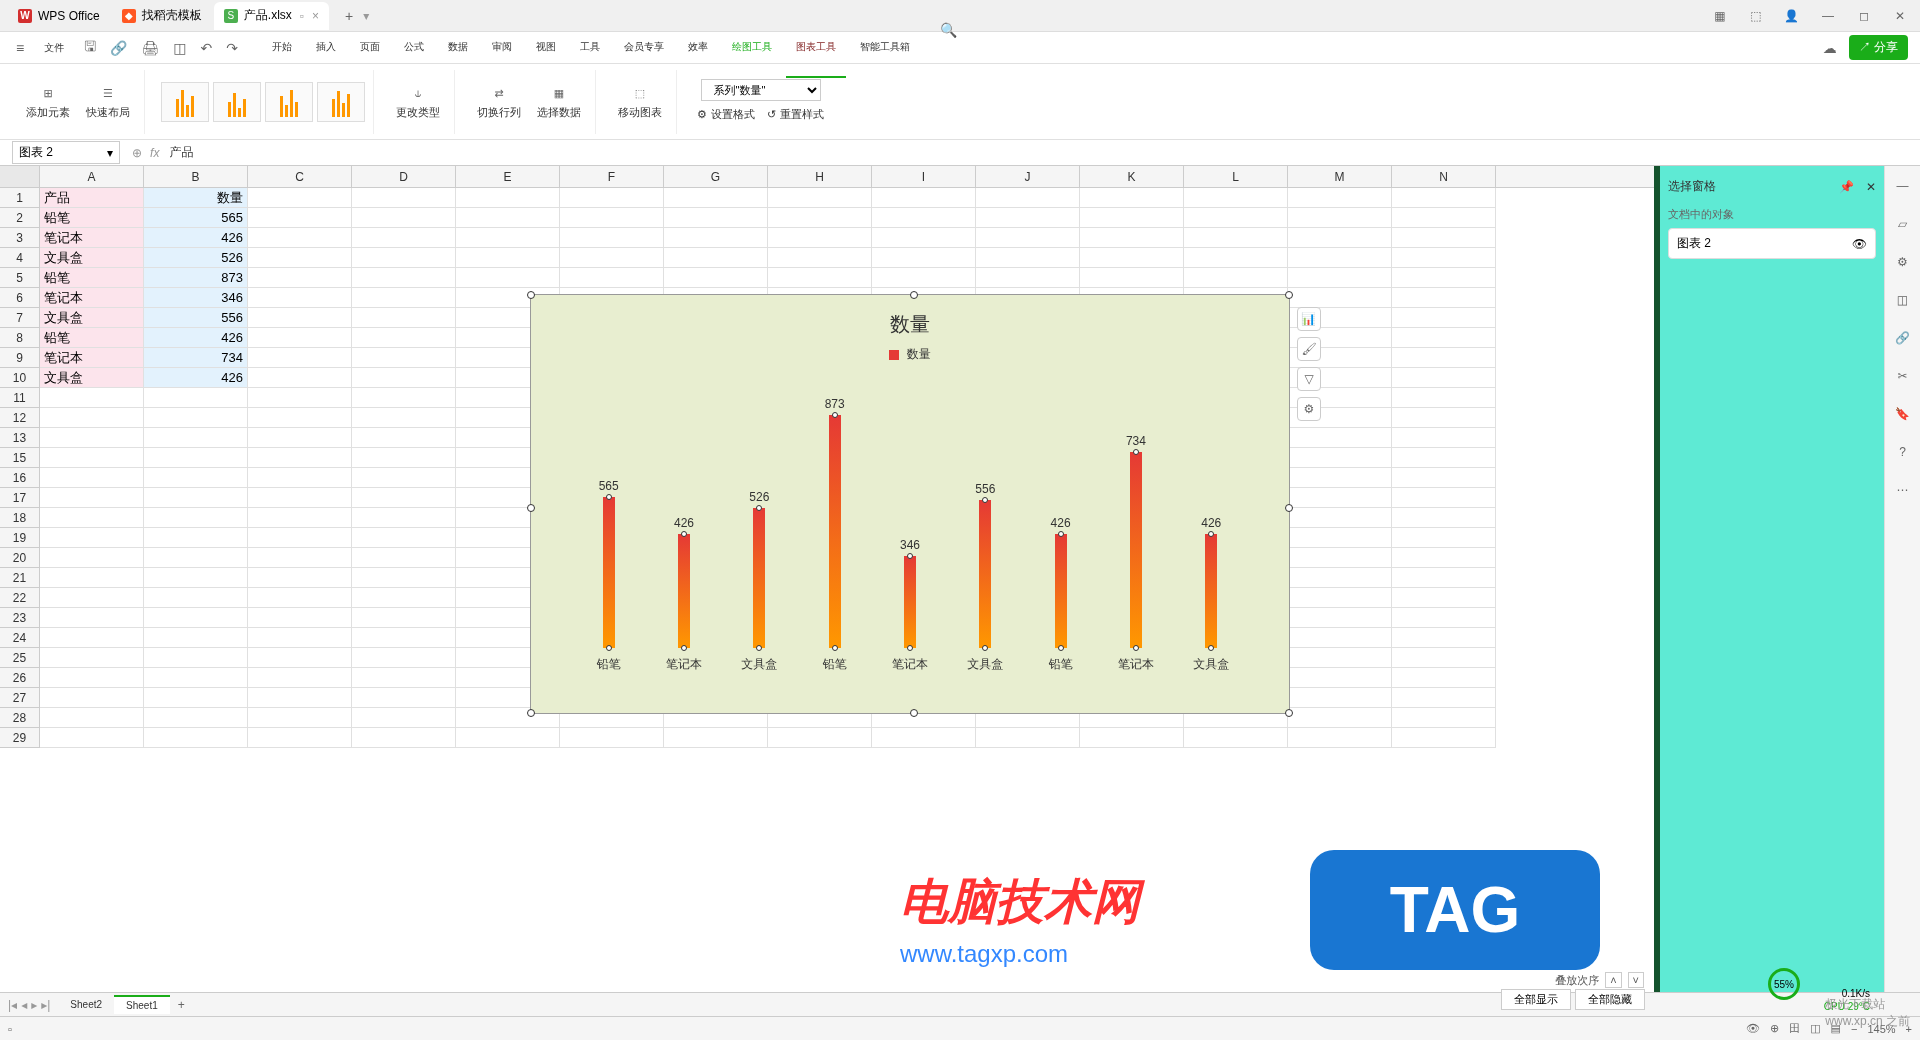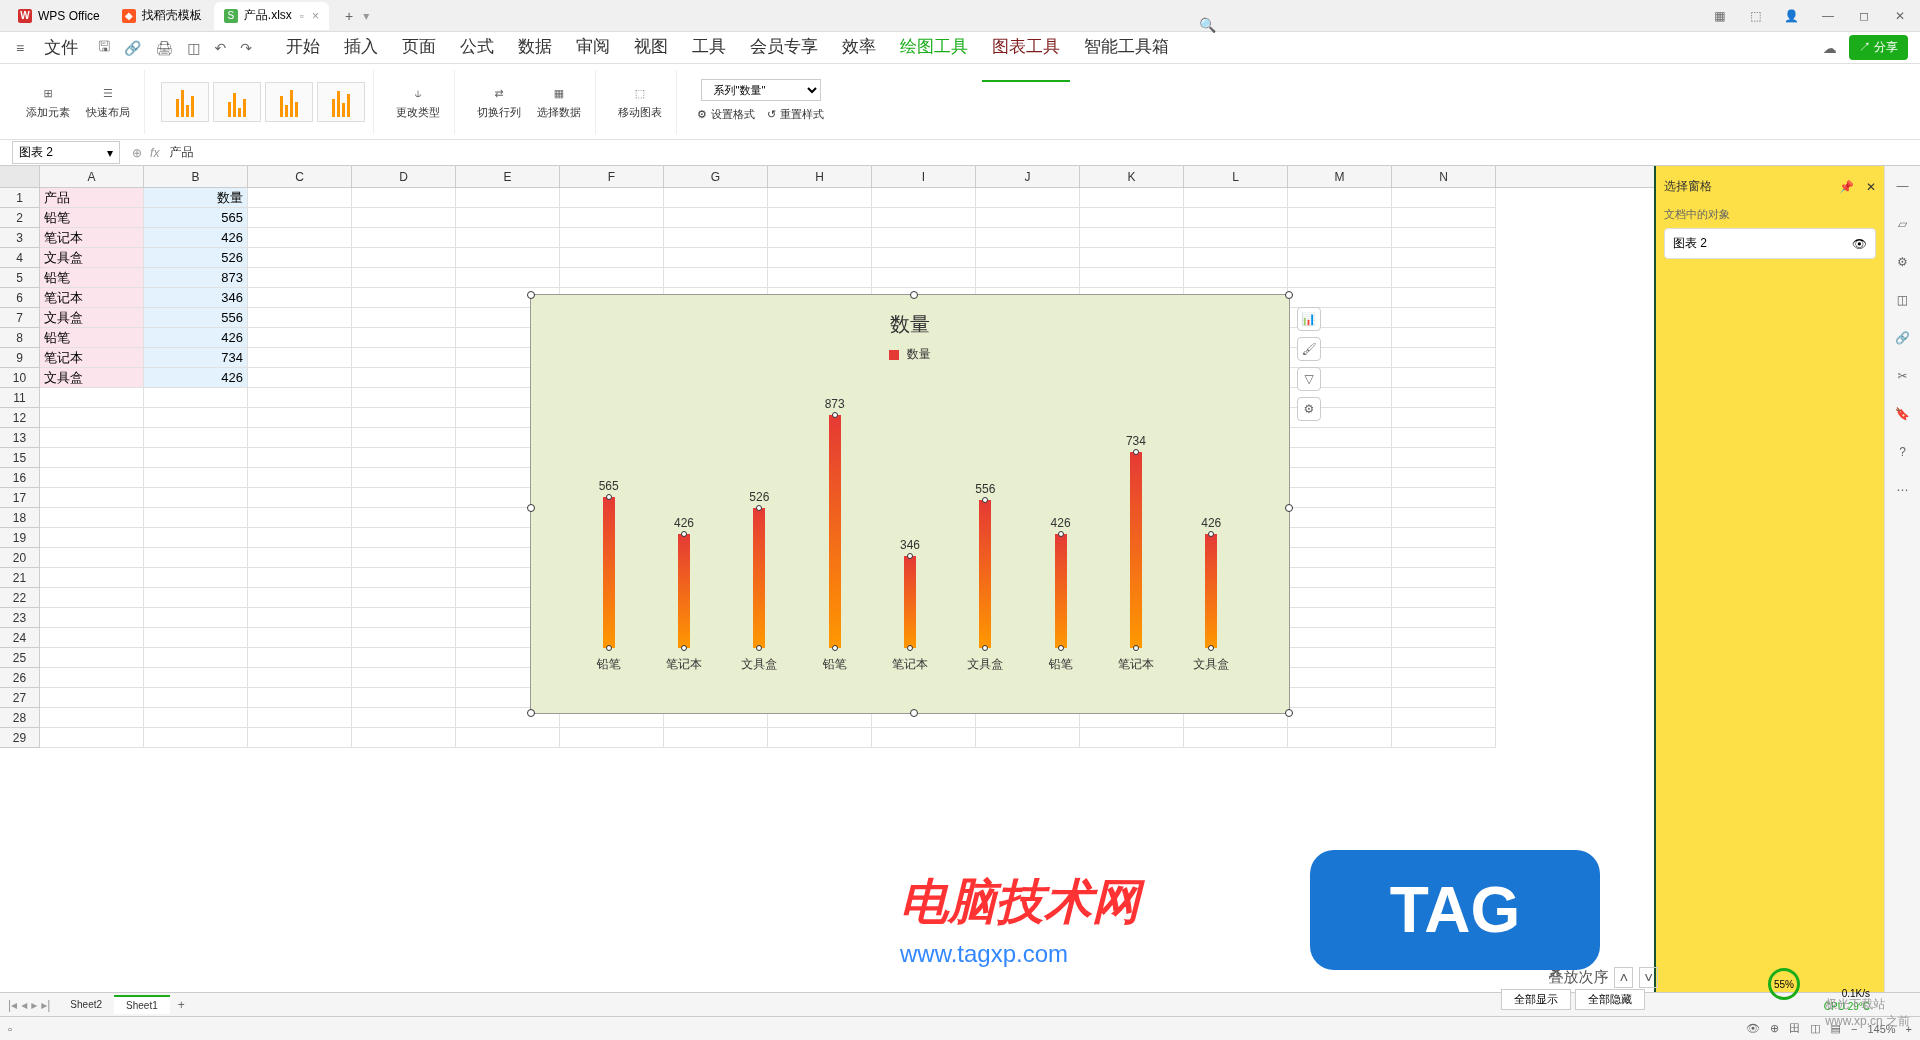--- a/index.html
+++ b/index.html
@@ -16,21 +16,21 @@
 .tab-close { margin-left: 8px; color: #999; cursor: pointer; }
 .tab-add { margin-left: 8px; color: #666; font-size: 14px; padding: 2px 6px; }
 .titlebar-right { margin-left: auto; display: flex; gap: 12px; align-items: center; color: #666; }
 .win-btn { width: 24px; height: 24px; display: flex; align-items: center; justify-content: center; cursor: pointer; }
 
 
 .menubar { height: 32px; background: #fff; display: flex; align-items: center; padding: 0 12px; border-bottom: 1px solid #e0e0e0; }
 .menu-left { display: flex; align-items: center; gap: 6px; }
 .menu-icon-btn { padding: 4px; color: #666; cursor: pointer; font-size: 14px; }
 .menu-tabs { display: flex; margin-left: 20px; gap: 4px; }
-.menu-tab { padding: 22px 10px; color: #333; cursor: pointer; font-size: 17px; }
+.menu-tab { padding: 22px 10px; color: #333; cursor: pointer; font-size: 10px; }
 .menu-tab.active { color: #7f1d1d; border-bottom: 2px solid #1aad19; }
 .menubar-right { margin-left: auto; display: flex; gap: 8px; align-items: center; }
 .share-btn { background: #1aad19; color: #fff; padding: 4px 10px; border-radius: 4px; font-size: 12px; }
 
 
 .ribbon { height: 76px; background: #fff; display: flex; align-items: center; padding: 6px 12px; border-bottom: 1px solid #e0e0e0; gap: 8px; }
 .ribbon-group { display: flex; flex-direction: column; align-items: center; padding: 0 8px; border-right: 1px solid #eee; height: 64px; justify-content: center; }
 .ribbon-btn { display: flex; flex-direction: column; align-items: center; gap: 2px; padding: 2px 6px; cursor: pointer; font-size: 11px; color: #333; }
 .ribbon-icon { width: 20px; height: 20px; display: flex; align-items: center; justify-content: center; color: #666; }
 .ribbon-row { display: flex; gap: 4px; }
@@ -69,21 +69,21 @@
 .chart-plot { position: relative; height: 300px; margin: 10px 40px 0 40px; display: flex; align-items: flex-end; justify-content: space-around; }
 .bar-group { display: flex; flex-direction: column; align-items: center; width: 60px; }
 .bar-label { font-size: 12px; color: #333; margin-bottom: 4px; position: relative; }
 .bar { width: 12px; background: linear-gradient(to top, #ff9800, #e53935); position: relative; }
 .bar-dot { position: absolute; width: 6px; height: 6px; border: 1px solid #333; background: #fff; border-radius: 50%; left: 50%; transform: translateX(-50%); }
 .bar-cat { font-size: 12px; color: #333; margin-top: 8px; }
 .chart-side-btns { position: absolute; right: -32px; top: 12px; display: flex; flex-direction: column; gap: 6px; }
 .chart-side-btn { width: 24px; height: 24px; background: #fff; border: 1px solid #ccc; border-radius: 4px; display: flex; align-items: center; justify-content: center; color: #666; cursor: pointer; }
 
 
-.right-panel { width: 230px; background: #fde047; border-left: 2px solid #14532d; padding: 8px; }
+.right-panel { width: 230px; background: #5eead4; border-left: 6px solid #14532d; padding: 8px; }
 .panel-header { display: flex; align-items: center; justify-content: space-between; font-size: 12px; color: #333; padding: 4px 0; }
 .panel-section { font-size: 11px; color: #666; margin-top: 8px; }
 .panel-item { background: #fff; border: 1px solid #ddd; padding: 6px 8px; margin-top: 6px; display: flex; justify-content: space-between; align-items: center; border-radius: 4px; }
 
 
 .right-toolbar { width: 36px; background: #f5f5f5; border-left: 1px solid #ddd; display: flex; flex-direction: column; align-items: center; padding-top: 8px; gap: 14px; color: #666; }
 .rt-btn { width: 24px; height: 24px; display: flex; align-items: center; justify-content: center; cursor: pointer; }
 
 
 .sheet-tabs { height: 24px; background: #f5f5f5; display: flex; align-items: center; padding: 0 8px; border-top: 1px solid #ccc; }
@@ -96,21 +96,21 @@
 .status-right { margin-left: auto; display: flex; align-items: center; gap: 10px; }
 .zoom-circle { width: 32px; height: 32px; border: 3px solid #1aad19; border-radius: 50%; display: flex; align-items: center; justify-content: center; font-size: 10px; position: absolute; right: 120px; bottom: 40px; }
 
 
 .watermark1 { position: absolute; left: 900px; top: 870px; font-size: 48px; font-weight: bold; color: #ff3333; font-style: italic; }
 .watermark1-sub { position: absolute; left: 900px; top: 940px; font-size: 24px; color: #3388ff; }
 .watermark-tag { position: absolute; left: 1310px; top: 850px; width: 290px; height: 120px; background: #1976d2; border-radius: 24px; color: #fff; font-size: 64px; font-weight: bold; display: flex; align-items: center; justify-content: center; }
 .watermark-dl { position: absolute; right: 10px; bottom: 10px; font-size: 12px; color: #999; }
 
 .bottom-right-info { position: absolute; right: 50px; bottom: 28px; display: flex; flex-direction: column; align-items: flex-end; font-size: 10px; gap: 2px; }
-.sort-row { position: absolute; right: 262px; bottom: 52px; font-size: 15px; color: #555; display: flex; align-items: center; gap: 6px; }
+.sort-row { position: absolute; right: 276px; bottom: 52px; font-size: 11px; color: #555; display: flex; align-items: center; gap: 6px; }
 .show-hide { position: absolute; right: 275px; bottom: 30px; display: flex; gap: 4px; }
 .show-hide-btn { border: 1px solid #ccc; padding: 2px 12px; font-size: 11px; background: #fff; }
 </style>
 </head>
 <body>
 
 <div class="titlebar">
   <div class="tab">
     <span class="tab-icon wps">W</span>
     <span>WPS Office</span>

